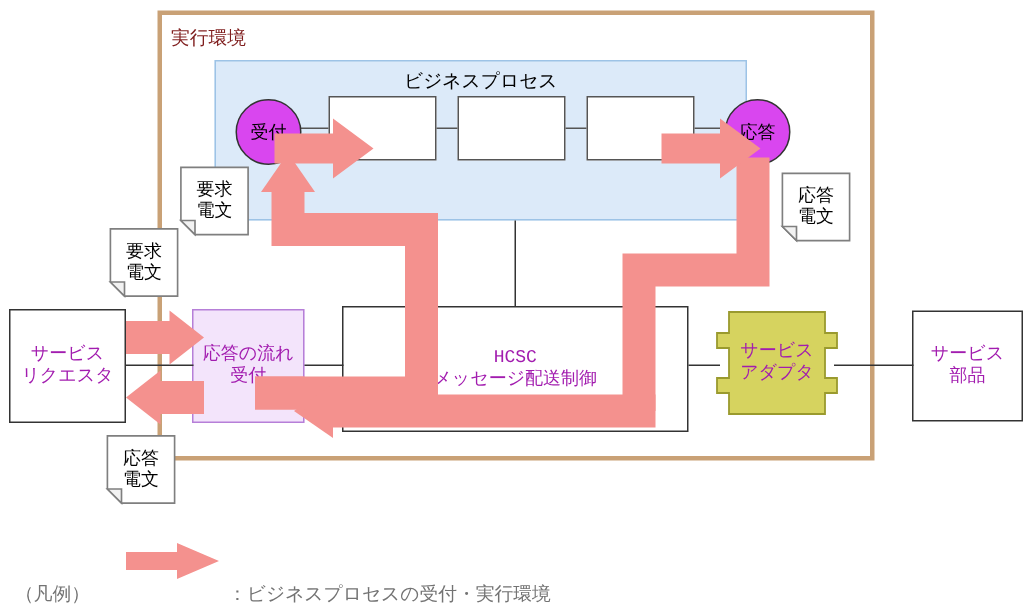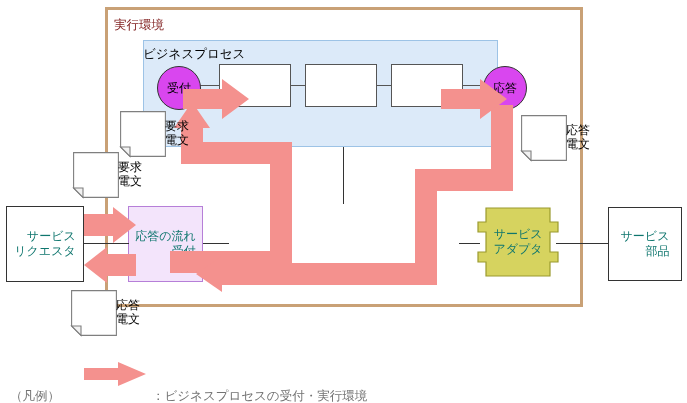--- a/index.html
+++ b/index.html
@@ -16,42 +16,42 @@
     width: 687px;
     height: 403px;
     background: #ffffff;
     overflow: hidden;
   }
   .abs { position: absolute; }
 
   
   .lbl {
     font-size: 12px;
-    color: #0f766e;
+    color: #a21caf;
     line-height: 1.25;
-    text-align: right;
+    text-align: center;
     white-space: pre-line;
-    font-family: Liberation Sans, sans-serif;
+    font-family: Liberation Mono, monospace;
   }
   .exec-title {
     font-size: 12.5px;
     color: #7f1d1d;
     white-space: nowrap;
   }
 
   
   .bp-container {
     background: #dceaf9;
     border: 1px solid #9dc3e6;
     box-sizing: border-box;
   }
   .bp-title {
     font-size: 12.5px;
     color: #000;
-    text-align: left;
+    text-align: center;
     width: 100%;
   }
   .bp-step {
     background: #ffffff;
     border: 1.4px solid #555555;
     box-sizing: border-box;
   }
   .bp-circle {
     background: #d946ef;
     border: 1.4px solid #333333;
@@ -104,21 +104,20 @@
     left: 0; top: 0;
     width: 100%;
     height: 100%;
     display: flex;
     flex-direction: column;
     align-items: center;
     justify-content: center;
     font-size: 12px;
     line-height: 1.15;
     color: #000;
-    padding-left: 34px;
   }
 
   
   .legend-text { font-size: 12.5px; color: #737373; white-space: nowrap; margin-top: 28px; }
 
   svg { display: block; overflow: visible; }
 </style>
 </head>
 <body>
 
@@ -144,20 +143,24 @@
   <div class="abs bp-step" style="left:219px; top:64px; width:72px; height:43px;"></div>
   <div class="abs bp-step" style="left:305px; top:64px; width:72px; height:43px;"></div>
   <div class="abs bp-step" style="left:391px; top:64px; width:72px; height:43px;"></div>
 
   <div class="abs bp-circle" style="left:483px; top:66px; width:44px; height:44px;">
     <span>応答</span>
   </div>
 
   <div class="abs line-v" style="left:343px; top:147px; height:57px;"></div>
 
+  <div class="abs box-white" style="left:228px; top:204px; width:231px; height:84px; flex-direction:column;">
+    <div class="lbl">HCSC</div>
+    <div class="lbl">メッセージ配送制御</div>
+  </div>
 
   <div class="abs box-white" style="left:6px; top:206px; width:78px; height:76px;">
     <div class="lbl">サービス
 リクエスタ</div>
   </div>
 
   <div class="abs box-lav" style="left:128px; top:206px; width:75px; height:76px;">
     <div class="lbl">応答の流れ
 受付</div>
   </div>

